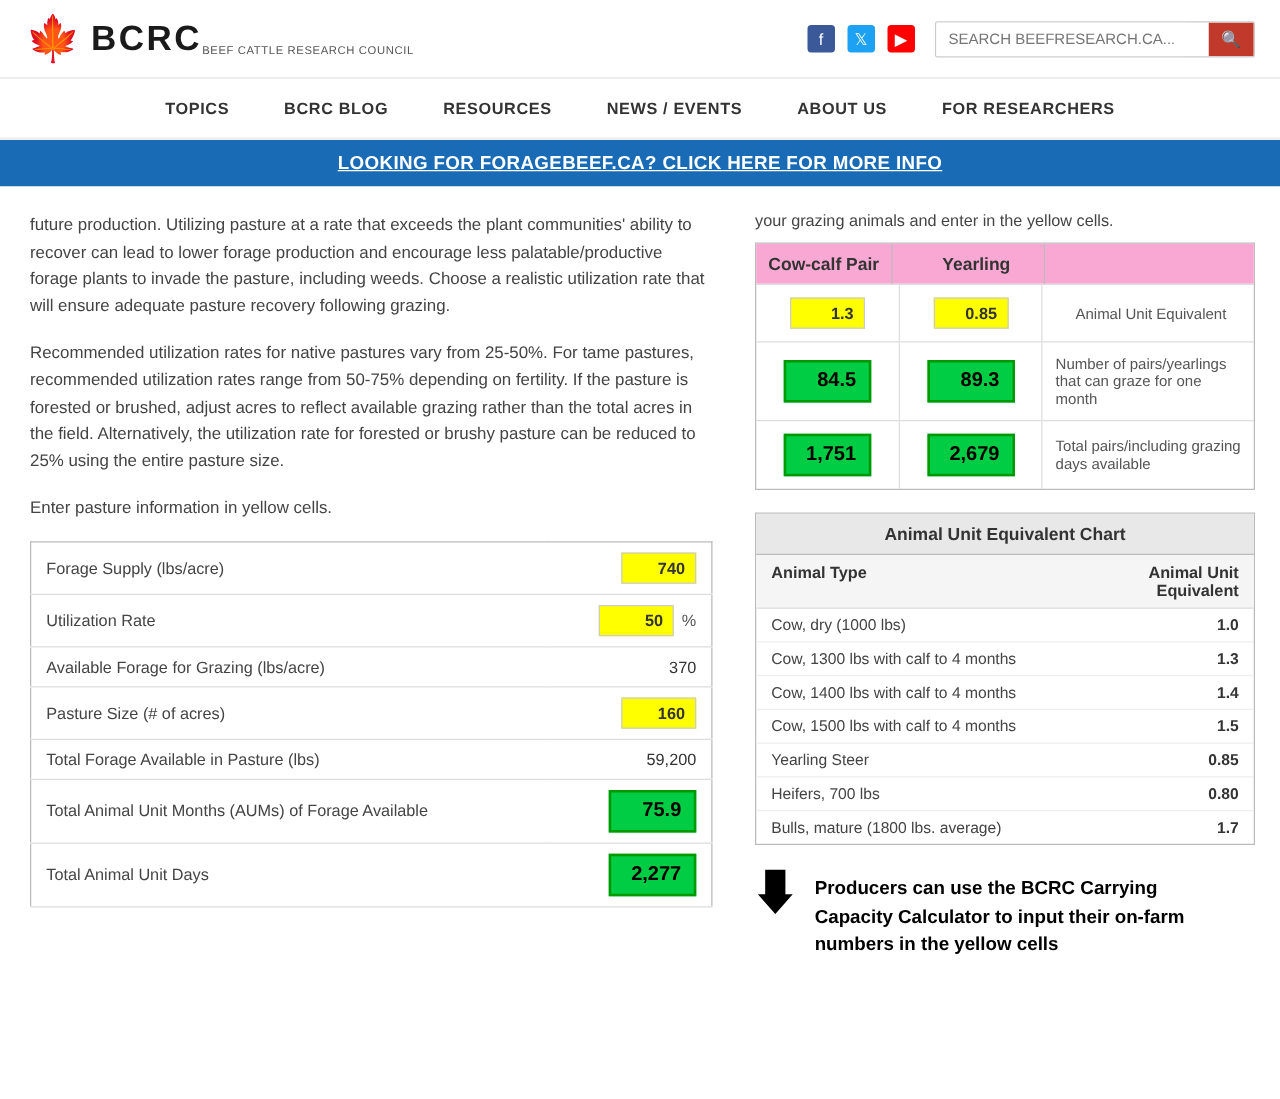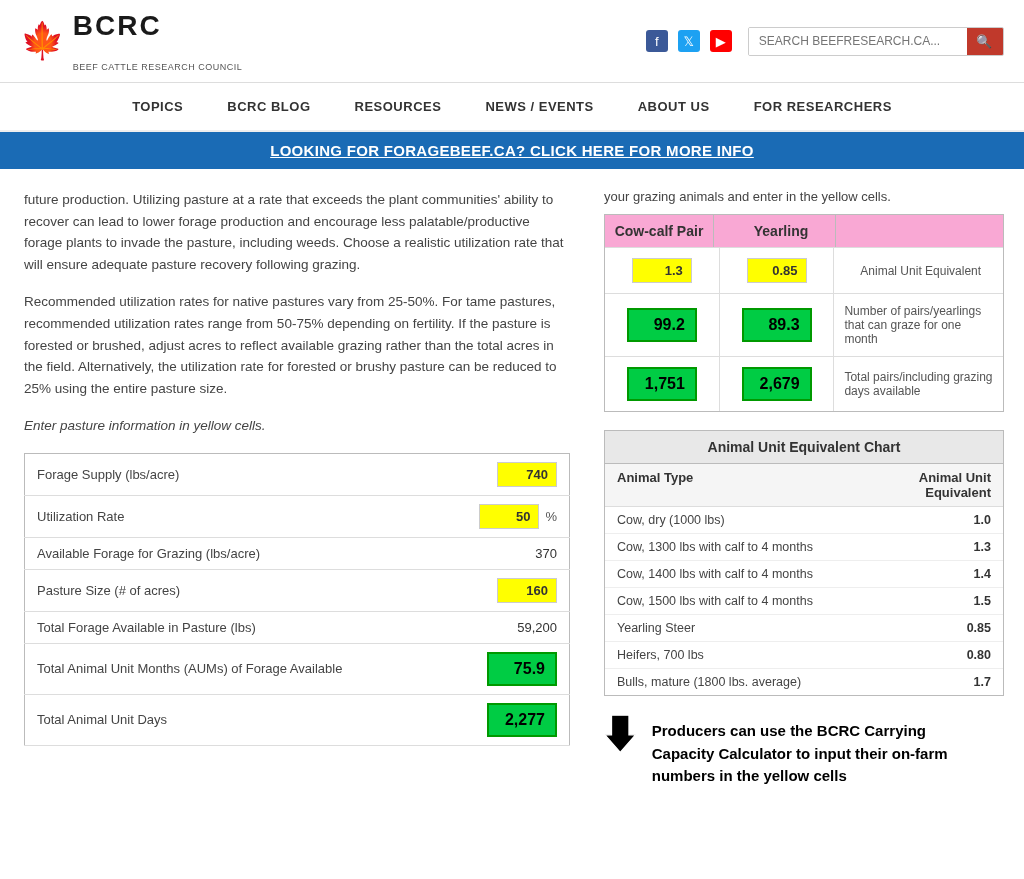--- a/index.html
+++ b/index.html
@@ -2,21 +2,21 @@
 <html><head>
   <meta charset="utf-8">
   <style>
     * { box-sizing: border-box; margin: 0; padding: 0; }
     body { font-family: Arial, sans-serif; font-size: 14px; color: #333; background: #fff; width: 1024px; }
 
     
     .header { display: flex; align-items: center; padding: 10px 20px; border-bottom: 1px solid #ddd; background: #fff; }
     .logo-area { display: flex; align-items: center; gap: 8px; }
     .logo-leaf { color: #c0392b; font-size: 36px; }
-    .logo-text { display: flex; flex-direction: column; justify-content: space-between; }
+    .logo-text { display: flex; flex-direction: row; justify-content: space-between; }
     .logo-bcrc { font-size: 28px; font-weight: 900; color: #1a1a1a; letter-spacing: 2px; }
     .logo-sub { font-size: 9px; color: #555; text-transform: uppercase; letter-spacing: 0.5px; margin-top: 20px; }
     .header-right { margin-left: auto; display: flex; align-items: center; gap: 16px; }
     .social-icons { display: flex; gap: 10px; align-items: center; }
     .social-icon { width: 22px; height: 22px; border-radius: 3px; display: flex; align-items: center; justify-content: center; font-size: 13px; color: #fff; text-decoration: none; }
     .social-fb { background: #3b5998; }
     .social-tw { background: #1da1f2; }
     .social-yt { background: #ff0000; }
     .search-bar { display: flex; border: 1px solid #ccc; border-radius: 2px; overflow: hidden; gap: 18px; }
     .search-bar input { padding: 6px 10px; border: none; outline: none; font-size: 12px; width: 200px; color: #999; }
@@ -28,21 +28,21 @@
 
     
     .banner { background: #1a6bb5; color: #fff; text-align: center; padding: 10px; font-size: 15px; font-weight: 700; text-decoration: underline; letter-spacing: 0.3px; cursor: pointer; }
 
     
     .main { display: flex; padding: 0; }
 
     
     .left-col { flex: 1; padding: 20px 24px; }
     .left-col p { margin-bottom: 16px; line-height: 1.6; font-size: 13.5px; color: #444; }
-    .enter-label { color: #c0392b; font-style: italic; margin-bottom: 14px; font-size: 14px; }
+    .enter-label { color: #c0392b; margin-bottom: 14px; font-size: 14px; }
 
     
     .calc-table { border: 1px solid #bbb; width: 100%; border-collapse: collapse; margin-top: 6px; }
     .calc-table td { padding: 8px 12px; border-bottom: 1px solid #ddd; font-size: 13px; vertical-align: middle; }
     .calc-table td:first-child { color: #444; }
     .calc-table td:last-child { text-align: right; }
     .input-yellow { background: #ffff00; border: 1px solid #ccc; padding: 4px 8px; text-align: right; font-weight: 700; font-size: 13px; min-width: 60px; display: inline-block; }
     .input-green { background: #00cc44; border: 2px solid #009900; padding: 6px 10px; text-align: right; font-weight: 900; font-size: 16px; min-width: 70px; display: inline-block; color: #000; }
     .pct-label { color: #555; font-size: 13px; }
     .static-val { font-size: 13px; }
@@ -178,21 +178,21 @@
     </div>
     <div class="grazing-cell">
       <span class="input-yellow">0.85</span>
     </div>
     <div class="grazing-cell">
       <span class="grazing-cell-label">Animal Unit Equivalent</span>
     </div>
   </div>
           <div class="grazing-row">
     <div class="grazing-cell">
-      <span class="input-green">99.2</span>
+      <span class="input-green">84.5</span>
     </div>
     <div class="grazing-cell">
       <span class="input-green">89.3</span>
     </div>
     <div class="grazing-cell">
       <span class="grazing-cell-label">Number of pairs/yearlings that can graze for one month</span>
     </div>
   </div>
           <div class="grazing-row">
     <div class="grazing-cell">

